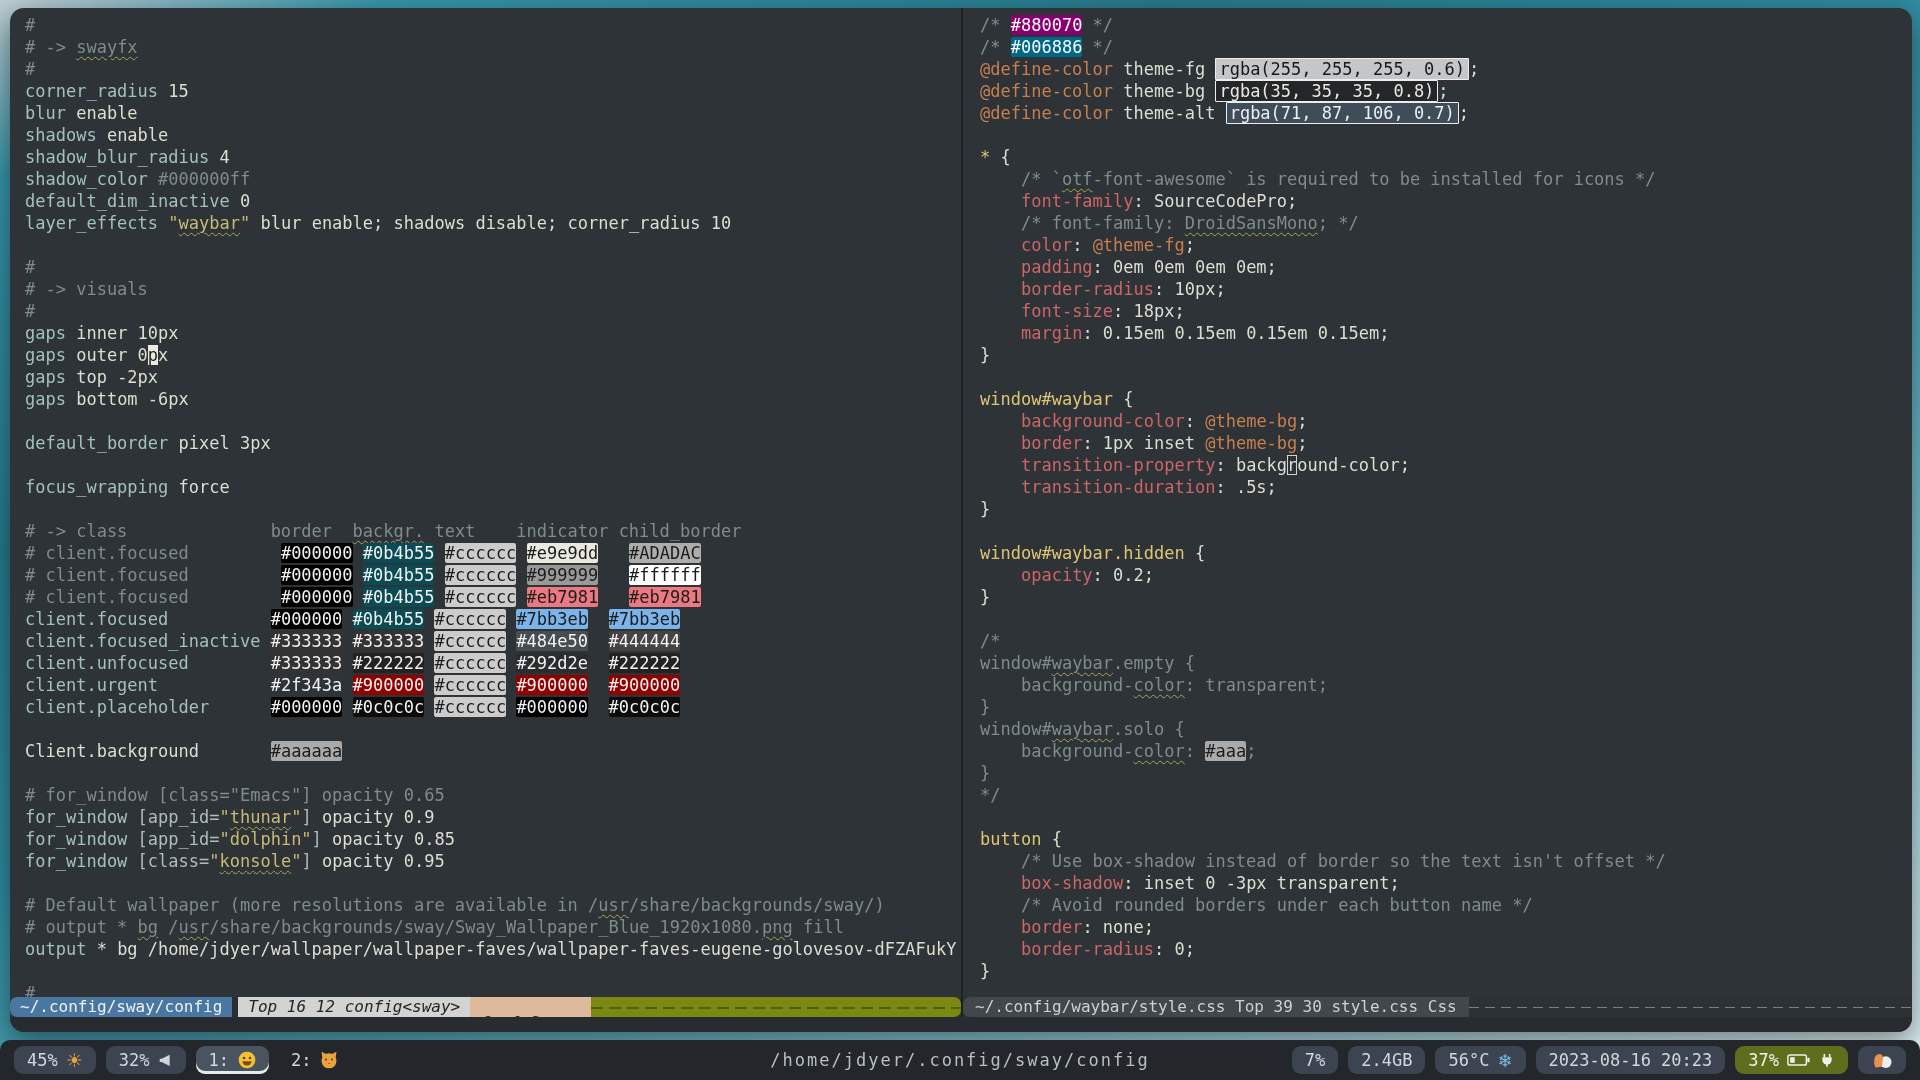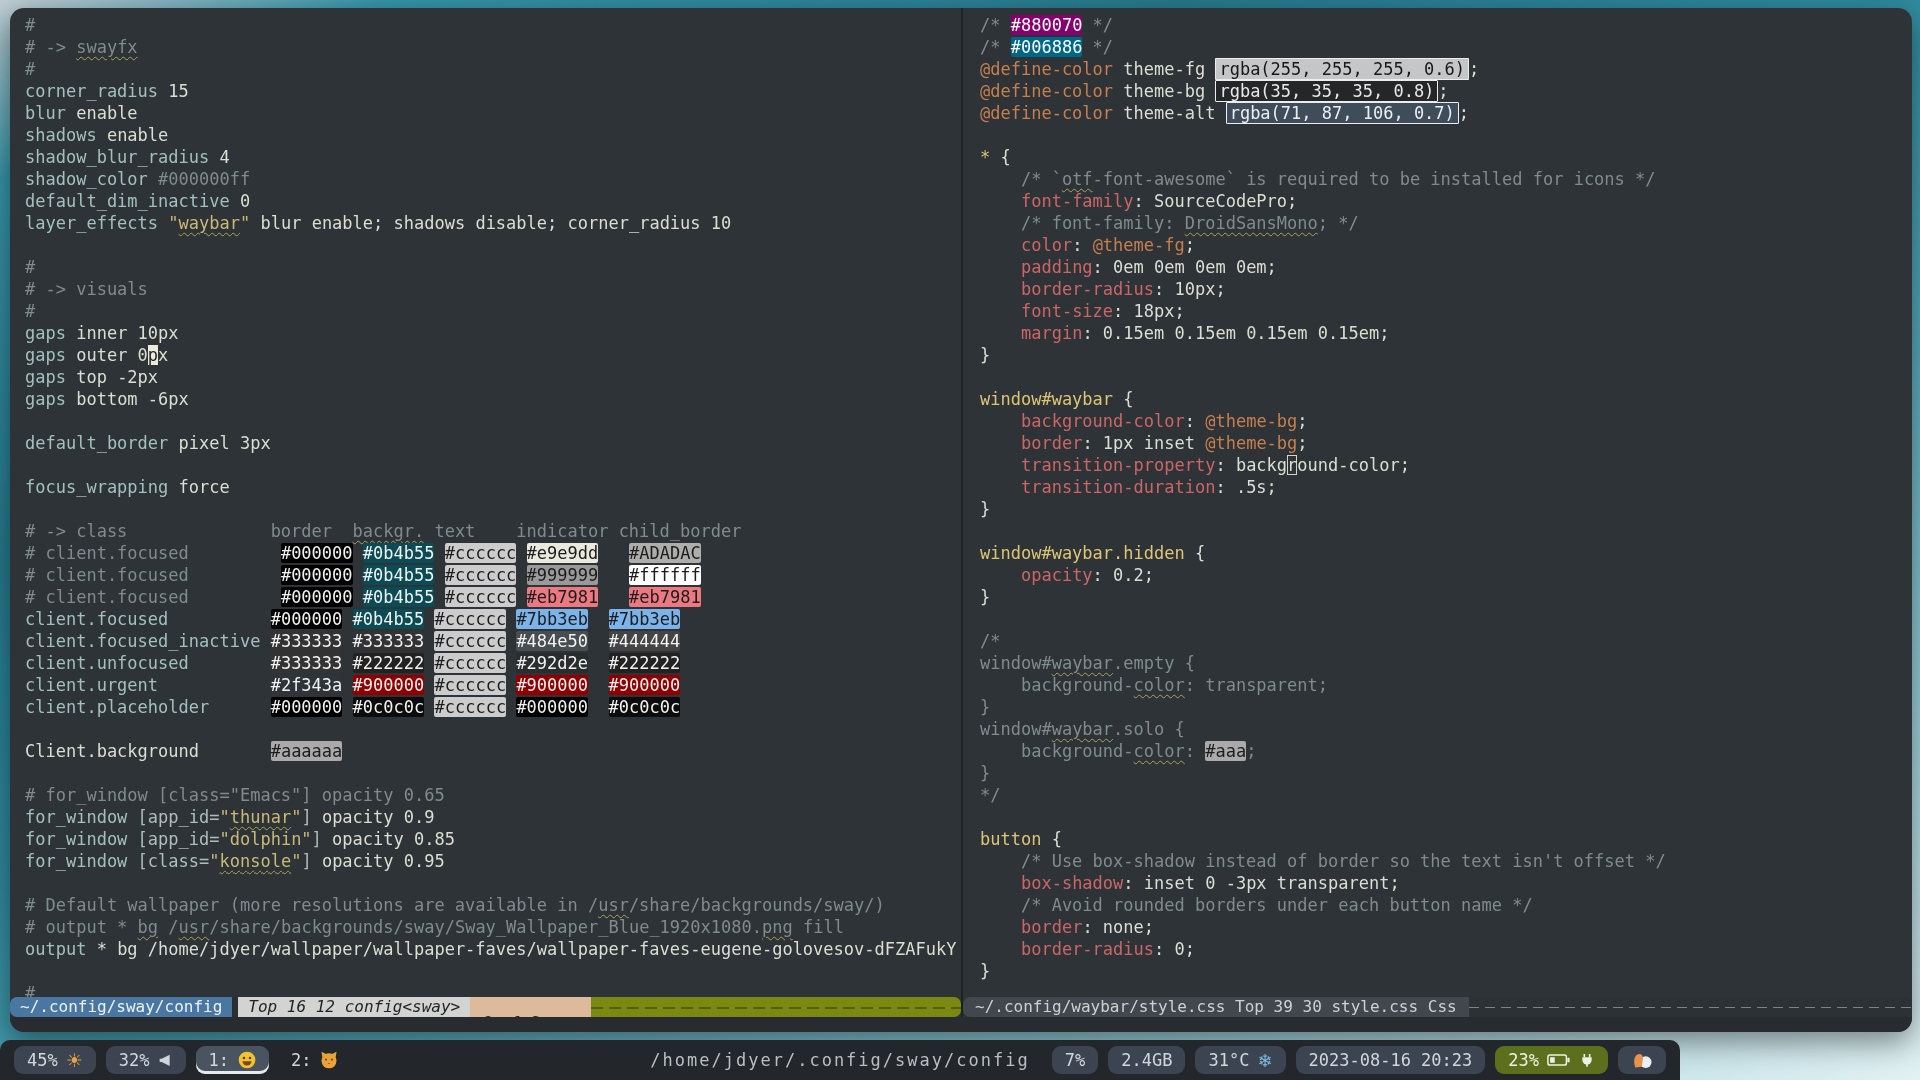--- a/index.html
+++ b/index.html
@@ -23,21 +23,21 @@
   .cur-block{background:#eceadb;color:#1d2124;}
   .cur-hollow{outline:1px solid #d2d5c8;outline-offset:-1px;color:#dcded2;}
   .modeline{height:20px;display:flex;align-items:stretch;font-size:16px;line-height:20px;background:#2a2e31;overflow:hidden;border-radius:7px;}
   .ml-path{background:#4a77a1;color:#eef2f6;padding:0 10px;}
   .ml-pos{background:#d3d3d1;color:#1f2326;padding:0 10px;margin-left:6px;font-style:italic;}
   .ml-minor{background:#dcba9b;color:#2a2320;padding:16px 12px;}
   .ml-fill{flex:1;background-color:#7b8913;background-image:repeating-linear-gradient(90deg,#55620d 0 12px,rgba(0,0,0,0) 12px 18px);background-size:100% 2px;background-position:0 55%;background-repeat:no-repeat;}
   .mlr-box{background:#41474c;color:#ccd2d4;padding:0 12px;}
   .mlr-fill{flex:1;background-color:#2c3134;background-image:repeating-linear-gradient(90deg,#79848a 0 10px,rgba(0,0,0,0) 10px 16px);background-size:100% 1px;background-position:0 55%;background-repeat:no-repeat;}
   .echo{height:15px;background:#282c30;border-radius:0 0 14px 14px;}
-  .waybar{position:absolute;left:0;top:1040px;width:1680px;height:40px;background:#23272c;border-radius:10px 10px 0 0;
+  .waybar{position:absolute;left:0;top:1040px;width:1920px;height:40px;background:#23272c;border-radius:10px 10px 0 0;
     display:flex;align-items:center;padding:0 14px;box-sizing:border-box;color:#d2d7db;font-size:17px;}
   .bar-left,.bar-right{display:flex;gap:10px;align-items:center;z-index:2;}
   .bar-right{margin-left:auto;}
   .bar-center{position:absolute;left:0;right:0;text-align:center;color:#b9bfc4;letter-spacing:2px;z-index:1;}
   .pill{background:#3b4450;border-radius:9px;padding:0 13px;height:28px;display:flex;align-items:center;gap:8px;}
   .ws{padding:0 12px;height:28px;display:flex;align-items:center;gap:8px;border-radius:9px;}
   .ws.active{background:#4a5460;box-shadow:inset 0 -3px 0 #e7eaec;}
   .pill.battery{background:#5d6e1d;color:#eef1e6;}
   .txticon{font-family:"DejaVu Sans",sans-serif;}
   .sun{color:#e8a33c;font-size:19px;}
@@ -117,28 +117,28 @@
   <div class="bar-center">/home/jdyer/.config/sway/config</div>
 
   <div class="bar-right">
     <div class="pill">
       <span>7%</span>
     </div>
     <div class="pill">
       <span>2.4GB</span>
     </div>
     <div class="pill">
-      <span>31°C</span>
+      <span>56°C</span>
       <span class="txticon snow">❄</span>
     </div>
     <div class="pill">
       <span>2023-08-16 20:23</span>
     </div>
     <div class="pill battery">
-      <span>23%</span>
+      <span>37%</span>
       <span>
         <svg width="24" height="16" viewBox="0 0 26 16">
           <rect x="1" y="2.5" width="20" height="11" rx="2" fill="none" stroke="#eef1e6" stroke-width="1.6"></rect>
           <rect x="3.4" y="5" width="5" height="6" fill="#eef1e6"></rect>
           <rect x="22" y="5.5" width="2.5" height="5" rx="1" fill="#eef1e6"></rect>
         </svg>
       </span>
       <span>
         <svg width="16" height="16" viewBox="0 0 24 24">
           <path d="M8 3 v5 M16 3 v5" stroke="#eef1e6" stroke-width="2.4" fill="none"></path>

